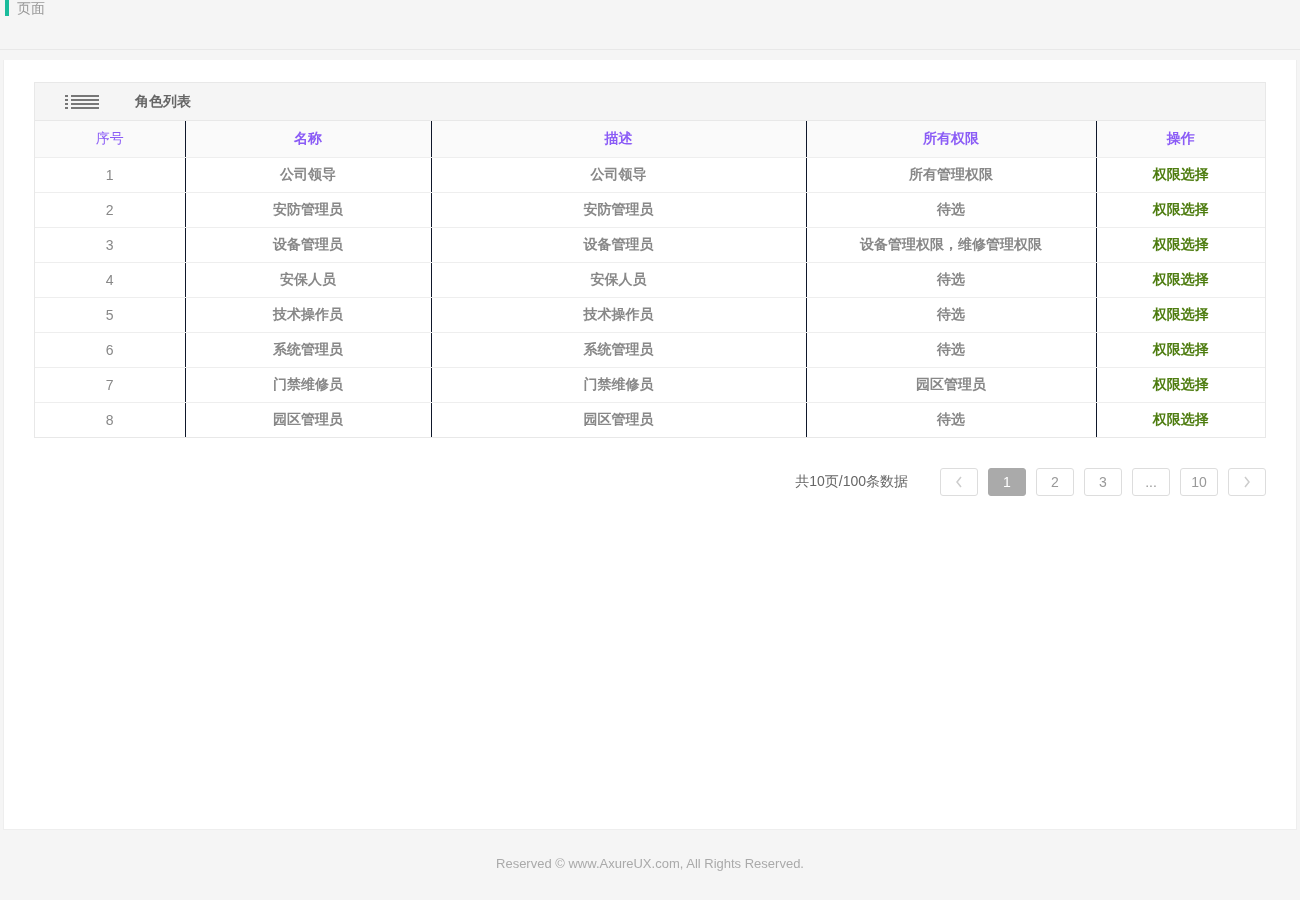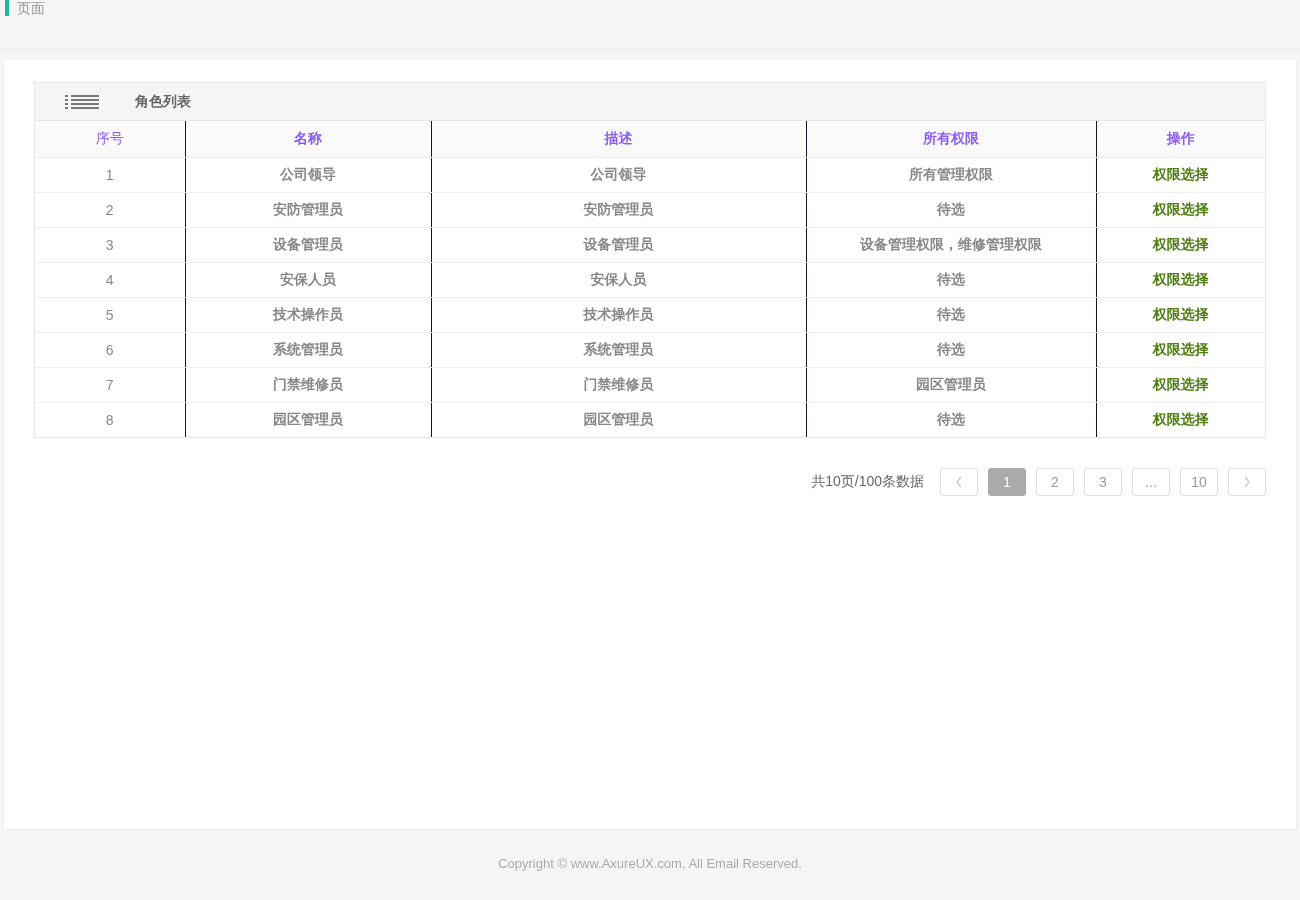--- a/index.html
+++ b/index.html
@@ -79,21 +79,21 @@
 .col-seq { width: 150px; }
 .col-name { width: 246px; }
 .col-desc { width: 375px; }
 .col-perm { width: 290px; }
 .link { color: #4d7c0f; cursor: pointer; }
 .pagination-row {
   display: flex;
   align-items: center;
   justify-content: flex-end;
   margin-top: 30px;
-  gap: 16px;
+  gap: 32px;
 }
 .page-summary { color: #666; font-size: 14px; }
 .pages { display: flex; gap: 10px; }
 .page-btn {
   min-width: 38px;
   height: 28px;
   border: 1px solid #ddd;
   border-radius: 3px;
   background: #fff;
   display: flex;
@@ -239,14 +239,14 @@
         <div class="page-btn arrow">
           <svg width="8" height="12">
             <path d="M2 1 L6 6 L2 11" stroke="#ccc" stroke-width="1.5" fill="none"></path>
           </svg>
         </div>
       </div>
   </div>
 </div>
 
 <div class="footer">
-  <div>Copyright © www.AxureUX.com, All Email Reserved.</div>
+  <div>Reserved © www.AxureUX.com, All Rights Reserved.</div>
 </div>
 
 </body></html>

